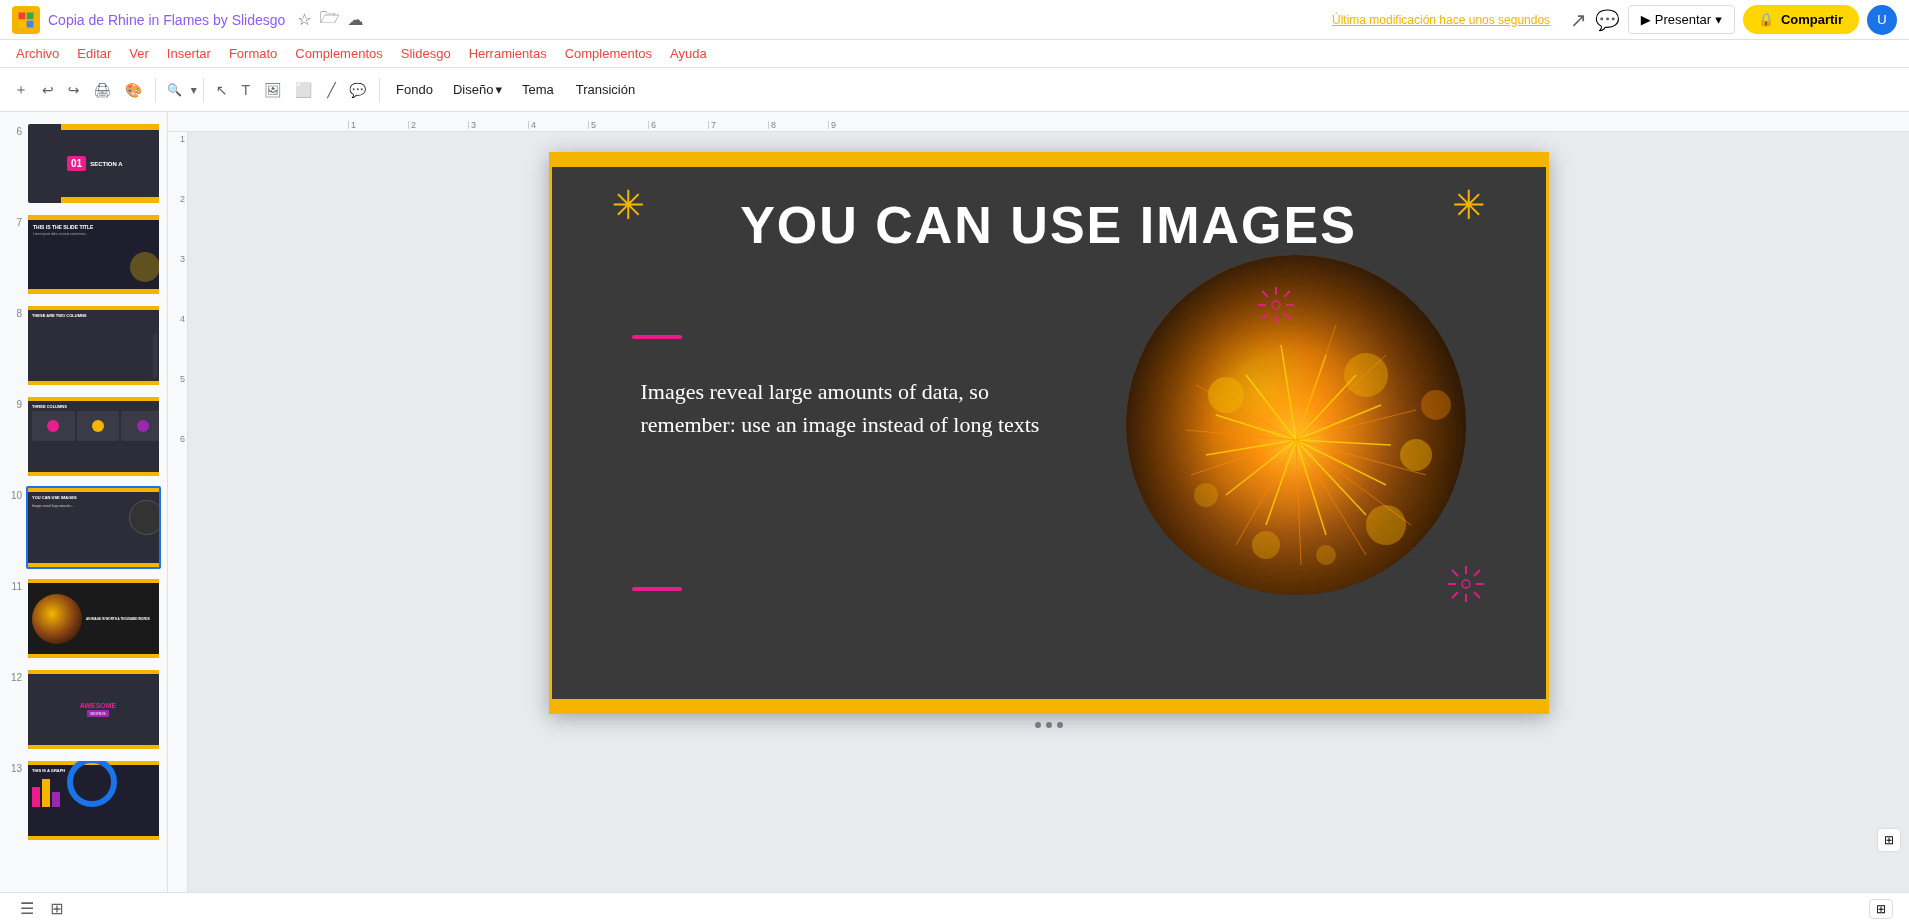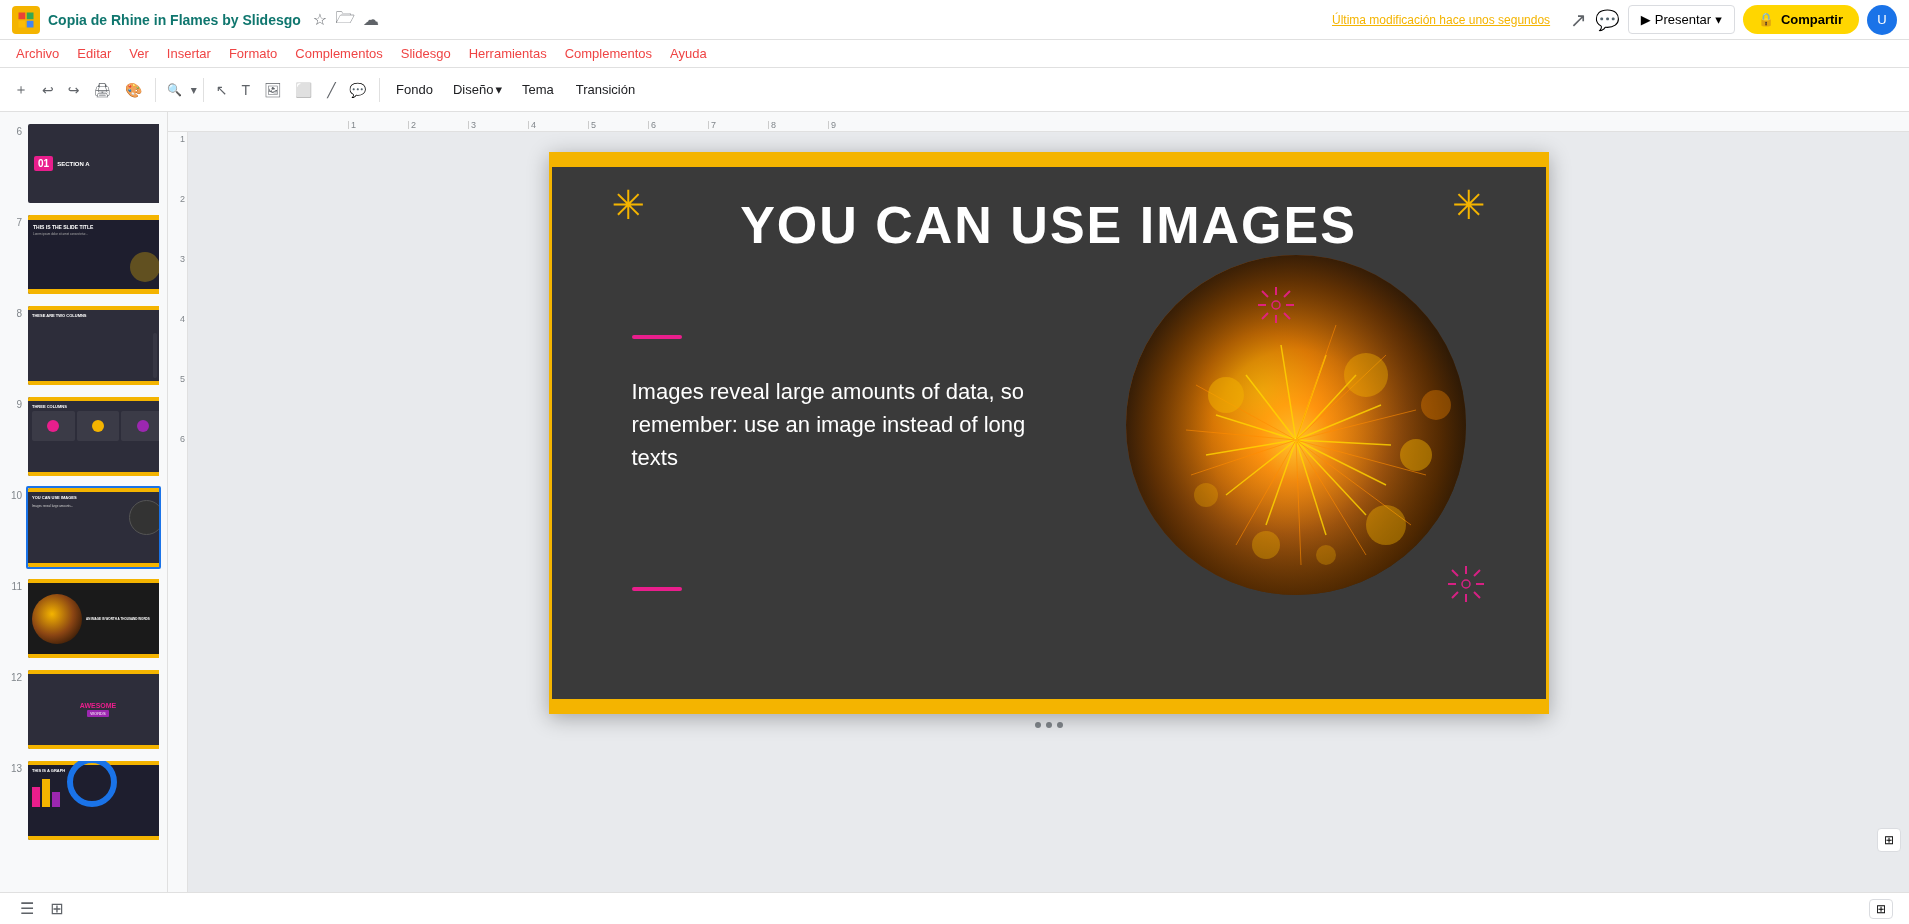--- a/index.html
+++ b/index.html
@@ -1,21 +1,21 @@
 <!DOCTYPE html>
 <html><head>
   <meta charset="utf-8">
   <style>
     * { box-sizing: border-box; margin: 0; padding: 0; }
     body { font-family: 'Arial', sans-serif; background: #f1f3f4; overflow: hidden; width: 1909px; height: 924px; display: flex; flex-direction: column; }
 
     
     .top-bar { background: #fff; display: flex; align-items: center; padding: 4px 12px; border-bottom: 1px solid #e0e0e0; height: 40px; gap: 8px; }
     .app-logo { width: 28px; height: 28px; background: #f4b400; border-radius: 4px; display: flex; align-items: center; justify-content: center; font-size: 16px; flex-shrink: 0; }
-    .doc-title { font-size: 14px; color: #0f766e; font-weight: 700; }
+    .doc-title { font-size: 14px; color: #8b5cf6; font-weight: 400; }
     .title-icons { display: flex; gap: 8px; align-items: center; margin-left: 4px; }
     .title-icon { font-size: 16px; color: #5f6368; cursor: pointer; }
     .last-saved { font-size: 12px; color: #f4b400; margin-left: auto; text-decoration: underline; cursor: pointer; }
     .top-right-actions { display: flex; align-items: center; gap: 8px; margin-left: 12px; }
     .btn-present { background: #fff; border: 1px solid #dadce0; border-radius: 4px; padding: 6px 12px; font-size: 13px; cursor: pointer; display: flex; align-items: center; gap: 4px; }
     .btn-share { background: #ffd600; border: none; border-radius: 20px; padding: 7px 16px; font-size: 13px; font-weight: 600; cursor: pointer; display: flex; align-items: center; gap: 6px; }
     .avatar { width: 30px; height: 30px; border-radius: 50%; background: #1a73e8; display: flex; align-items: center; justify-content: center; color: white; font-size: 13px; }
 
     
     .menu-bar { background: #fff; display: flex; align-items: center; padding: 2px 8px; height: 28px; gap: 2px; border-bottom: 1px solid #e0e0e0; font-size: 13px; }
@@ -33,21 +33,21 @@
 
     
     .slide-panel { width: 168px; background: #f8f9fa; border-right: 1px solid #e0e0e0; overflow-y: auto; padding: 8px 4px; display: flex; flex-direction: column; gap: 4px; }
     .slide-thumb { display: flex; align-items: flex-start; gap: 4px; cursor: pointer; padding: 2px; border-radius: 2px; }
     .slide-num { font-size: 10px; color: #80868b; width: 16px; text-align: right; padding-top: 4px; flex-shrink: 0; }
     .slide-img { flex: 1; border-radius: 2px; overflow: hidden; border: 2px solid transparent; }
     .slide-img.active { border-color: #1a73e8; }
     .slide-canvas { width: 140px; height: 79px; border-radius: 2px; position: relative; overflow: hidden; }
 
     
-    .s6 { background: #2d2d3a; display: flex; flex-direction: row; }
+    .s6 { background: #2d2d3a; display: flex; flex-direction: column; padding-left: 33px; }
     .s6-top { height: 6px; background: #f4b400; }
     .s6-body { flex: 1; display: flex; align-items: center; padding: 4px 6px; gap: 4px; }
     .s6-num { background: #e91e8c; color: white; font-size: 10px; font-weight: bold; padding: 2px 4px; border-radius: 2px; }
     .s6-text { color: white; font-size: 6px; font-weight: bold; }
     .s6-bottom { height: 6px; background: #f4b400; }
 
     
     .s7 { background: #1e1e2e; display: flex; flex-direction: column; }
     .s7-top { height: 5px; background: #f4b400; }
     .s7-body { flex: 1; padding: 4px 5px; }
@@ -120,21 +120,21 @@
 
     .slide-title-text { position: absolute; top: 40px; left: 60px; right: 60px; text-align: center; font-size: 52px; font-weight: 900; color: white; letter-spacing: 2px; font-family: 'Arial Black', sans-serif; }
 
     .star-decoration { position: absolute; color: #f4b400; font-size: 40px; line-height: 1; }
     .star-tl { top: 30px; left: 60px; }
     .star-tr { top: 30px; right: 60px; }
 
     .pink-line-top { position: absolute; top: 180px; left: 80px; width: 50px; height: 4px; background: #e91e8c; border-radius: 2px; }
     .pink-line-bottom { position: absolute; bottom: 120px; left: 80px; width: 50px; height: 4px; background: #e91e8c; border-radius: 2px; }
 
-    .slide-body-text { position: absolute; top: 220px; left: 80px; width: 420px; font-size: 22px; color: white; line-height: 1.5; font-family: Liberation Sans, sans-serif; }
+    .slide-body-text { position: absolute; top: 220px; left: 89px; width: 420px; font-size: 22px; color: white; line-height: 1.5; font-family: Liberation Serif, serif; }
 
     .circle-image { position: absolute; right: 80px; top: 100px; width: 340px; height: 340px; border-radius: 50%; background: radial-gradient(circle at 40% 40%, #ffd700 0%, #ff8c00 20%, #8b4513 50%, #2d1a00 80%, #0a0a0a 100%); overflow: hidden; display: flex; align-items: center; justify-content: center; }
     .sparkle-glow { width: 100%; height: 100%; background: radial-gradient(ellipse at 50% 55%, rgba(255, 200, 50, 0.9) 0%, rgba(255, 150, 20, 0.7) 15%, rgba(180, 100, 10, 0.5) 35%, rgba(80, 40, 0, 0.8) 60%, rgba(10, 10, 10, 1) 85%); }
 
     .pink-burst-tr { position: absolute; top: 130px; right: 250px; color: #e91e8c; font-size: 28px; opacity: 0.9; }
     .pink-burst-br { position: absolute; bottom: 100px; right: 60px; color: #e91e8c; font-size: 28px; opacity: 0.9; }
 
     
     .notes-area { height: 48px; background: #fff; border-top: 1px solid #e0e0e0; display: flex; align-items: center; padding: 0 20px; }
     .notes-text { font-size: 13px; color: #80868b; }

